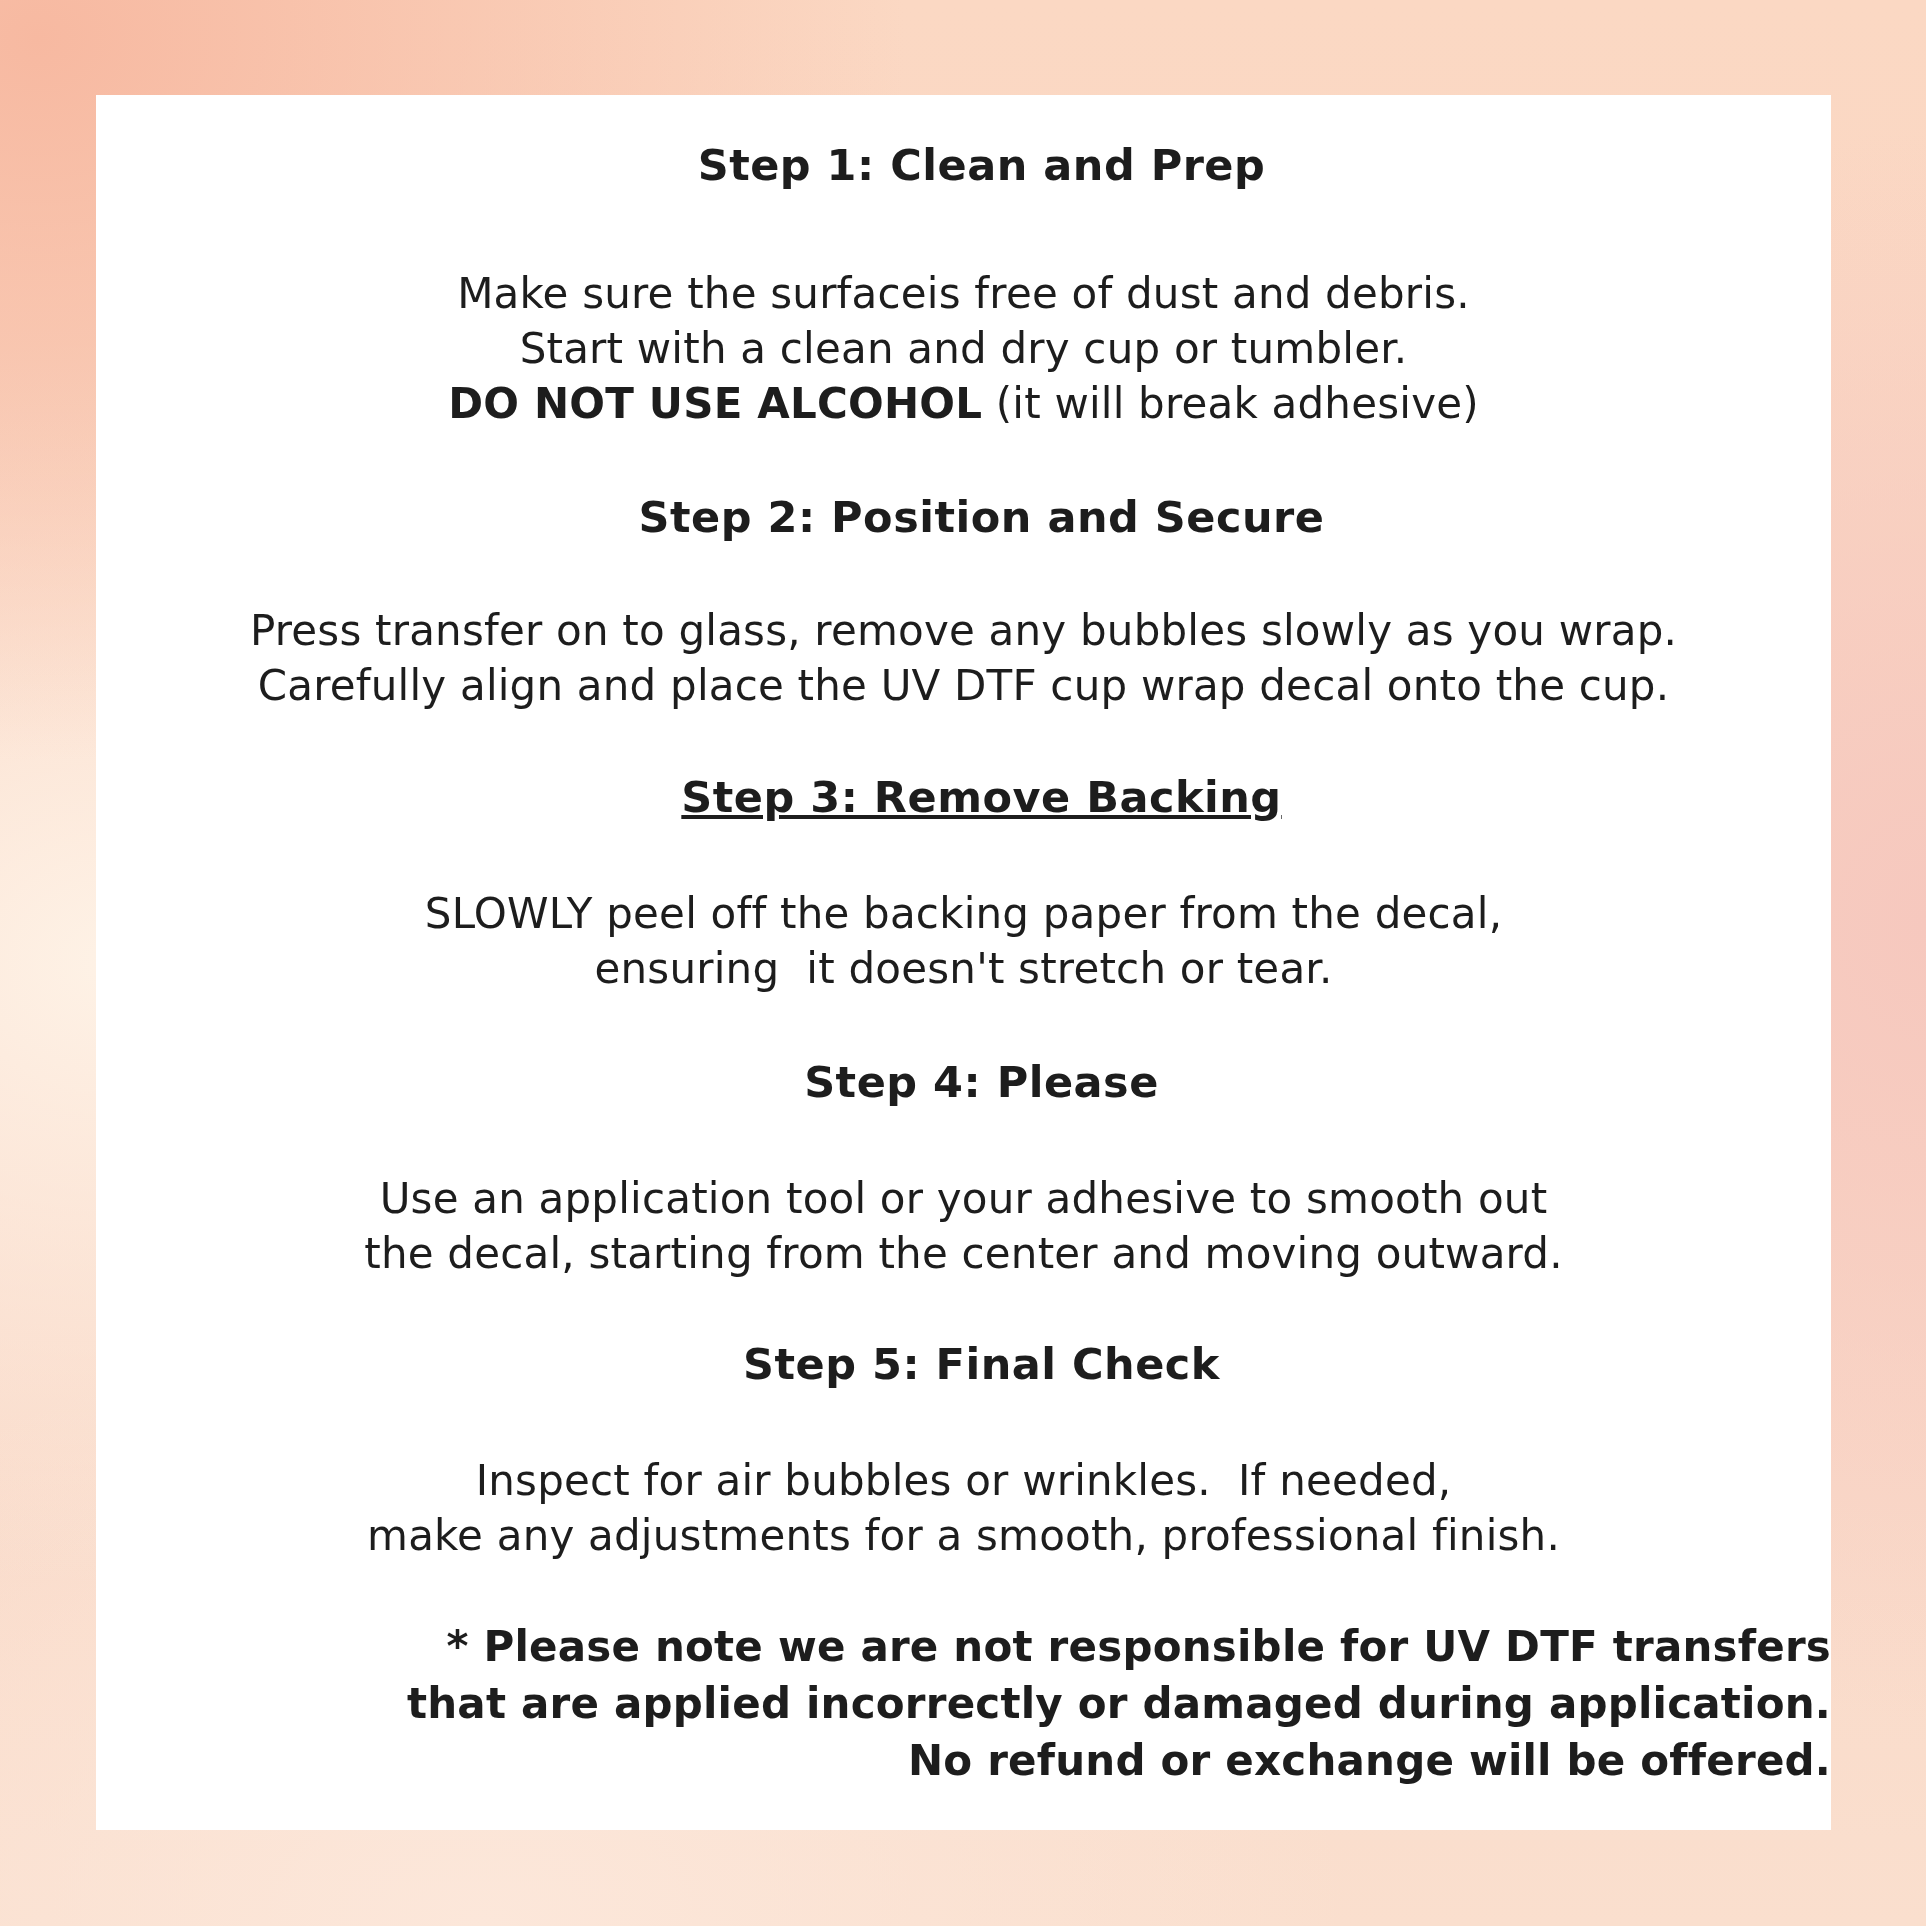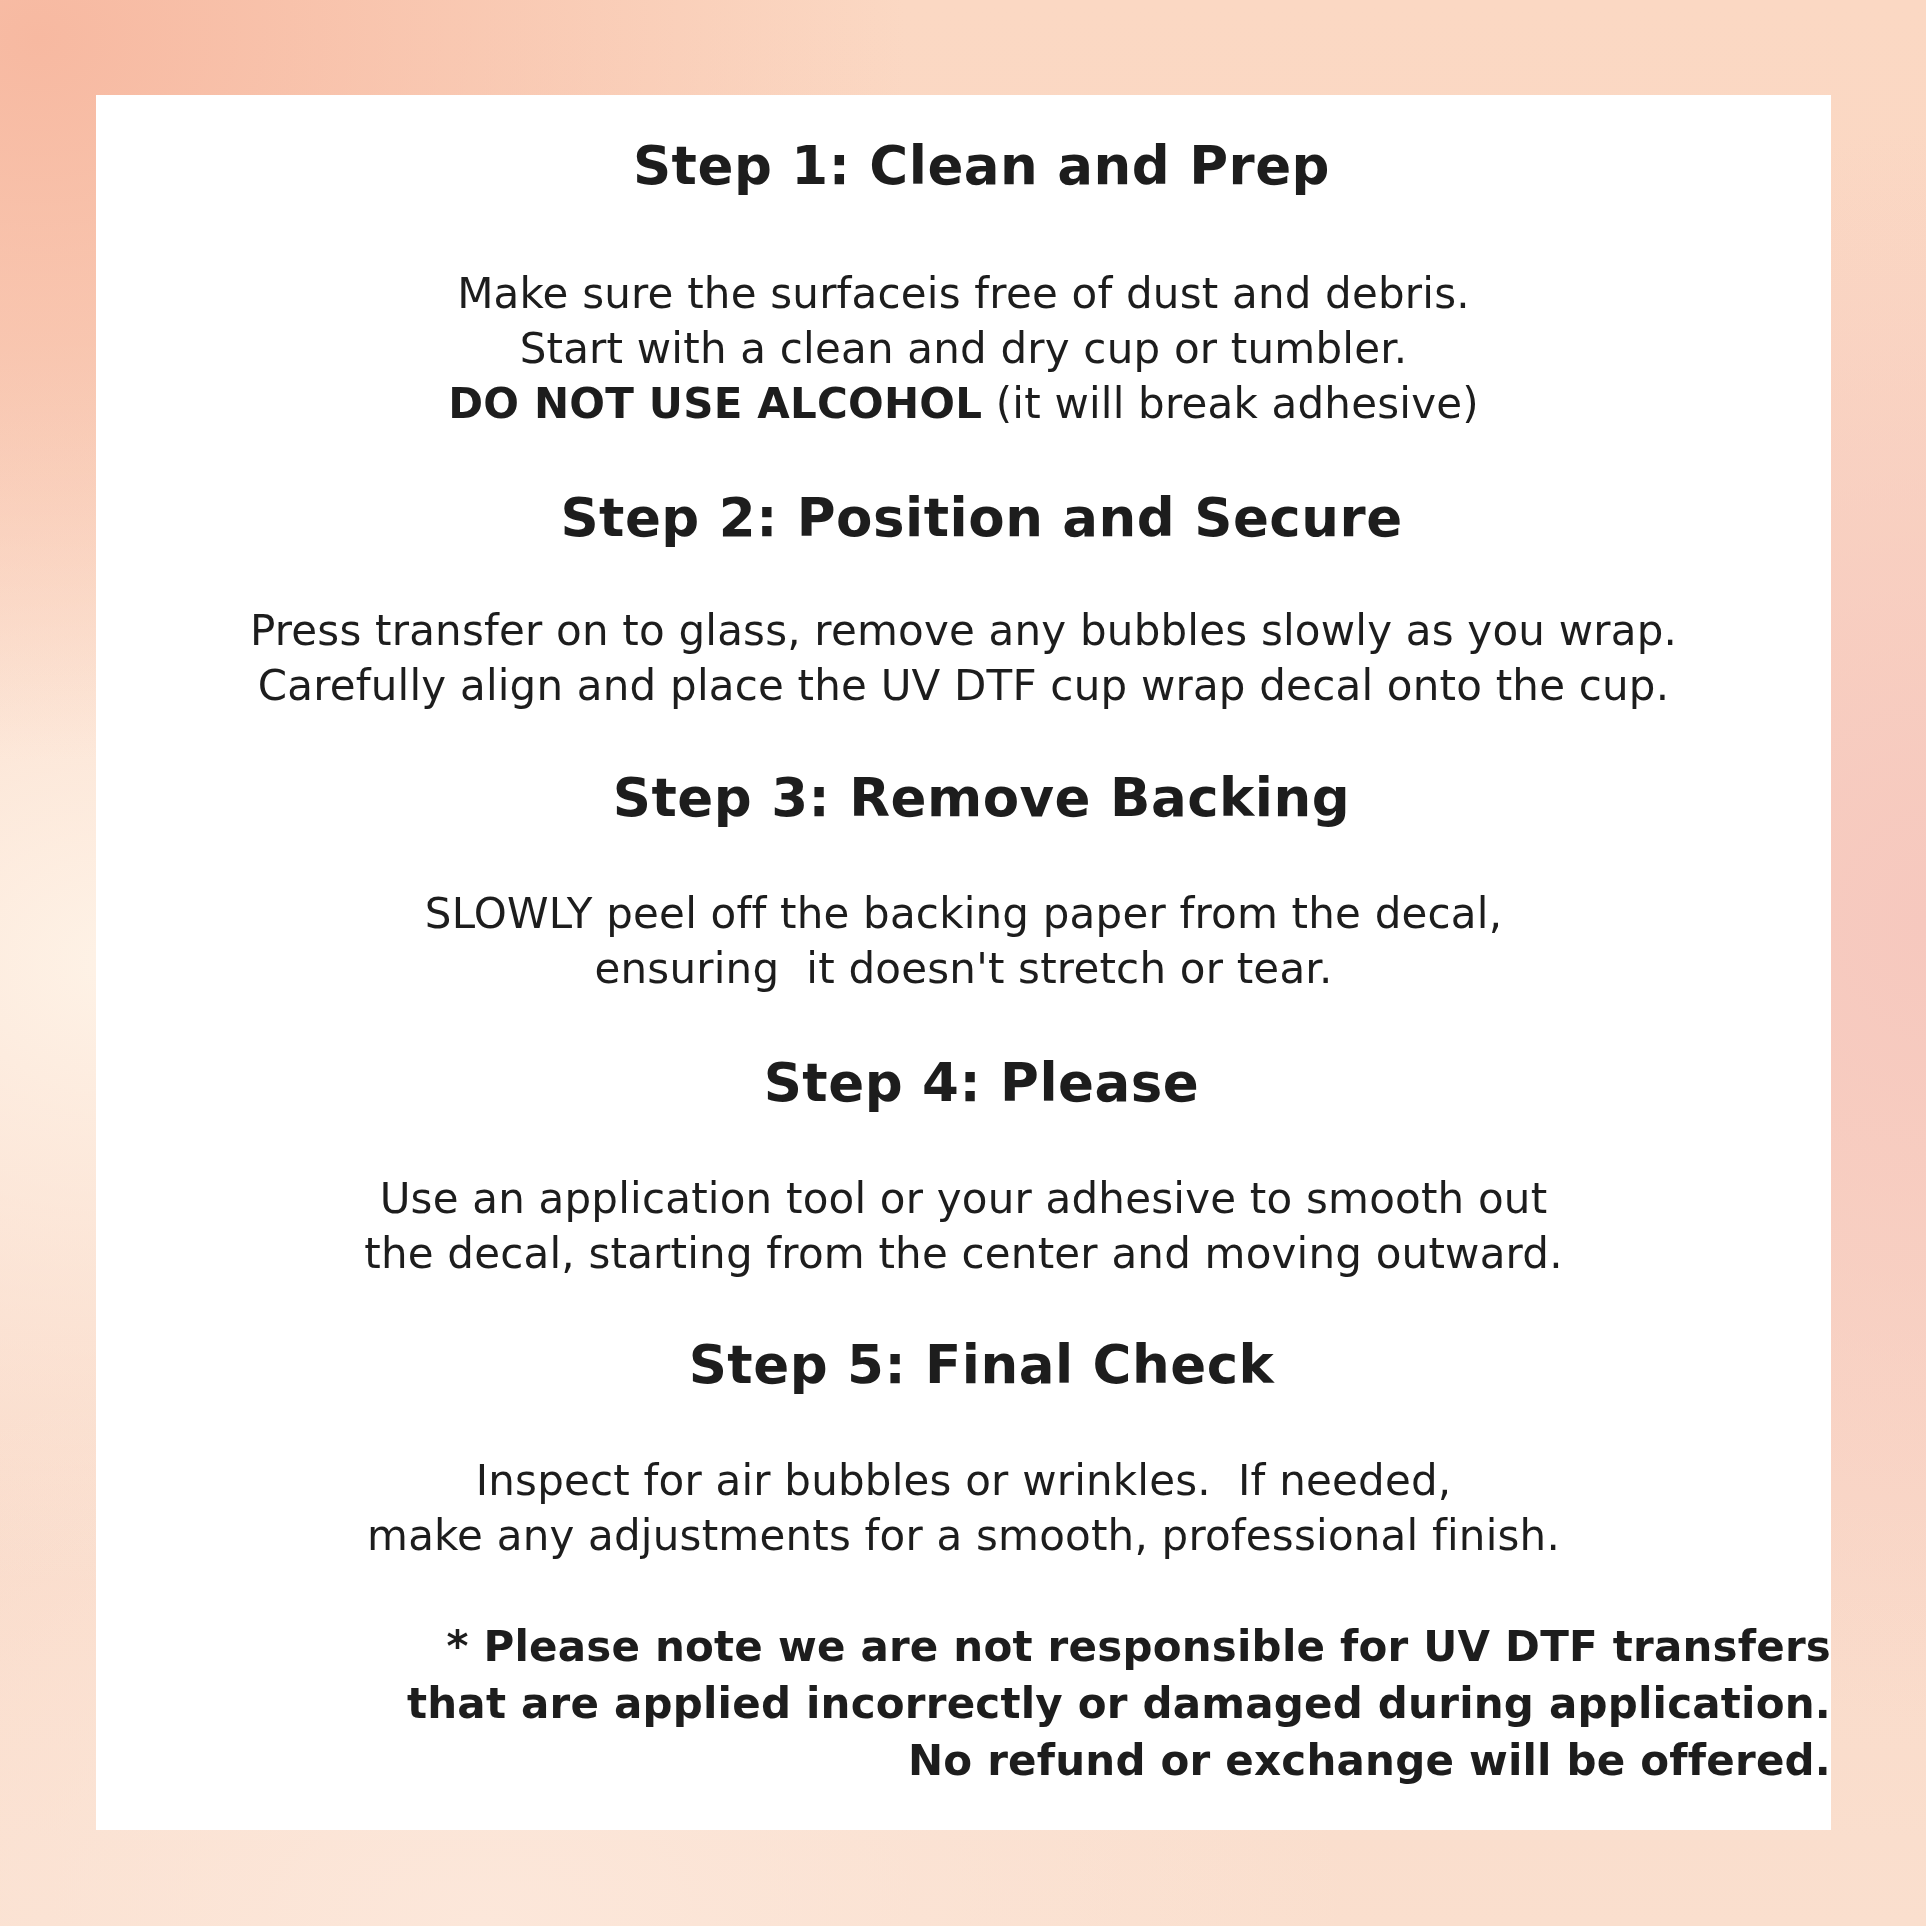--- a/index.html
+++ b/index.html
@@ -26,21 +26,21 @@
     left: 96px;
     top: 95px;
     width: 1735px;
     height: 1735px;
     background: #ffffff;
     color: #1d1d1d;
     text-align: center;
   }
   .step-heading {
     margin: 0;
-    font-size: 53px;
+    font-size: 43px;
     line-height: 51px;
     font-weight: 700;
     letter-spacing: 0.5px;
     white-space: pre-wrap;
     padding-left: 36px;
   }
   .body-text {
     margin: 0;
     font-size: 42px;
     line-height: 55px;
@@ -54,21 +54,21 @@
     font-size: 42px;
     line-height: 57px;
     font-weight: 700;
     letter-spacing: 0.2px;
   }
   
   .mt45 { margin-top: 45px; }
   .mt76 { margin-top: 75px; }
   .mt62 { margin-top: 61px; }
   .mt61 { margin-top: 60px; }
-  .mt60 { margin-top: 59px; }
+  .mt60 { margin-top: 59px; text-decoration: underline; }
   .mt64 { margin-top: 63px; }
   .mt59 { margin-top: 58px; }
   .mt56 { margin-top: 55px; text-align: right; }
 </style>
 </head>
 <body>
 
 <div class="page">
   <div class="card">
 

